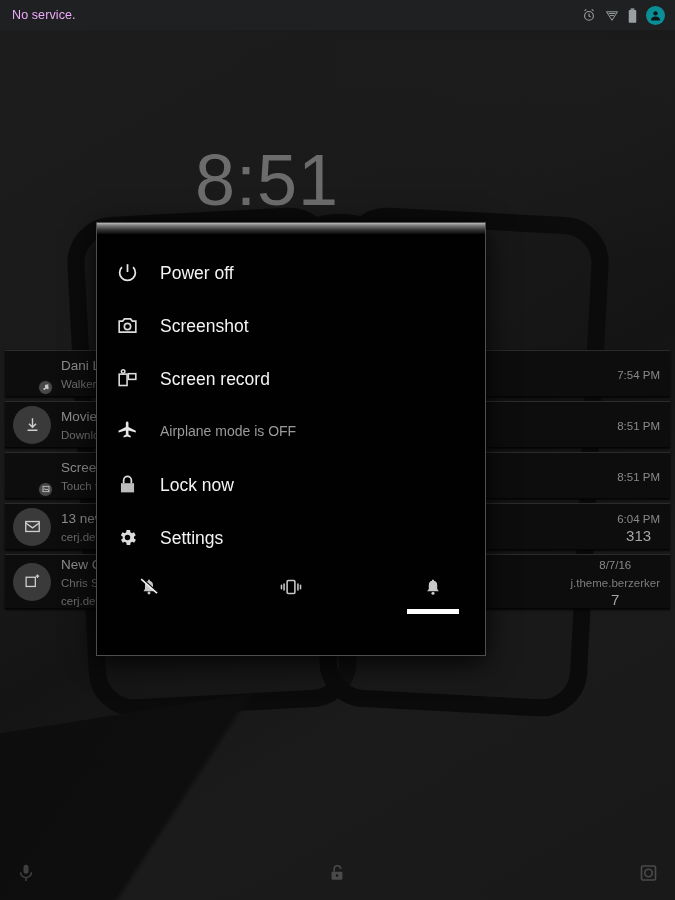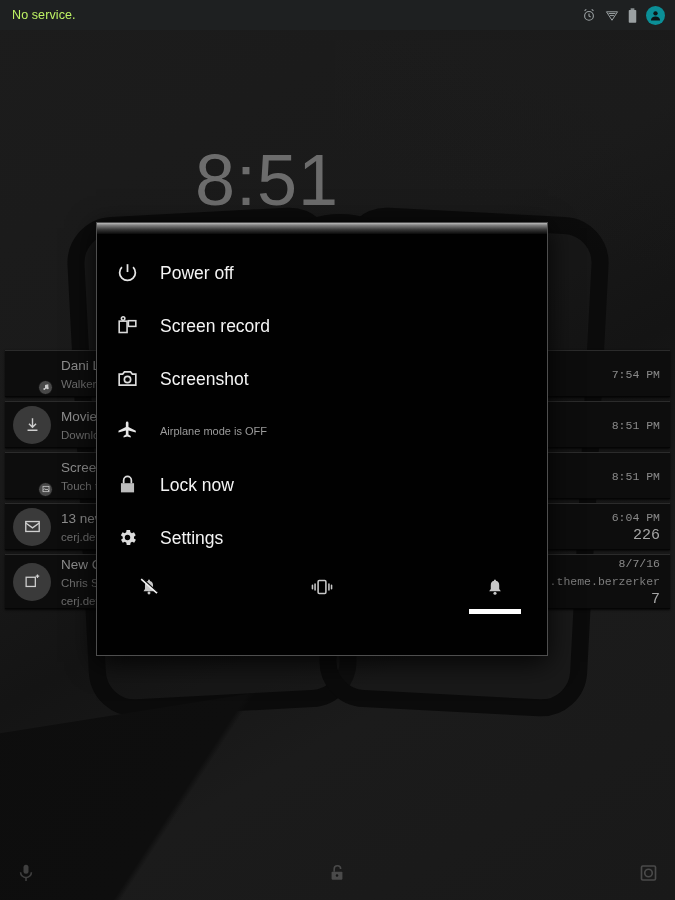--- a/index.html
+++ b/index.html
@@ -36,21 +36,21 @@
     position:absolute; left:300px; top:214px; width:80px; height:30px;
     border-top:17px solid #0b0b0b; border-radius:50% 50% 0 0;
   }
 
   
   #statusbar{
     position:absolute; left:0; top:0; width:675px; height:30px;
     background:#1e2021; display:flex; align-items:center;
     padding:0 10px 0 12px; z-index:40;
   }
-  #statusbar .carrier{ font-size:12.5px; color:#bef264; letter-spacing:.1px; }
+  #statusbar .carrier{ font-size:12.5px; color:#f0abfc; letter-spacing:.1px; }
   #statusbar .sb-right{ margin-left:auto; display:flex; align-items:center; gap:9px; }
   .sb-ico{ display:block; }
   .avatar-teal{
     width:19px; height:19px; border-radius:50%; background:#0b8f97;
     display:flex; align-items:center; justify-content:center;
   }
 
   
   #clock{
     position:absolute; top:142px; left:0; width:534px; text-align:center;
@@ -92,44 +92,44 @@
   }
   .n-badge{
     position:absolute; right:-2px; bottom:-2px; width:15px; height:15px;
     border-radius:50%; background:#484848; border:1px solid #0d0d0d;
     display:flex; align-items:center; justify-content:center;
   }
   .n-text{ flex:1; min-width:0; overflow:hidden; }
   .n-title{ font-size:13.5px; color:#8d8d8d; white-space:nowrap; overflow:hidden; line-height:16px;}
   .n-sub{ font-size:11.5px; color:#6e6e6e; white-space:nowrap; overflow:hidden; line-height:15px;}
   .n-sub2{ font-size:11.5px; color:#6e6e6e; white-space:nowrap; overflow:hidden; line-height:14px;}
-  .n-right{ text-align:right; flex:0 0 auto; padding-left:8px;font-family:Liberation Mono, monospace; }
+  .n-right{ text-align:center; flex:0 0 auto; padding-left:8px; }
   .n-time{ font-size:11.5px; color:#8a8a8a; line-height:15px; }
   .n-extra{ font-size:11.5px; color:#7d7d7d; line-height:15px; }
   .n-count{ font-size:15px; color:#a5a5a5; line-height:18px; }
   .notif.tall{ height:55px; }
 
   
   #dialog{
-    position:absolute; left:96px; top:222px; width:452px; height:434px;
+    position:absolute; left:96px; top:222px; width:390px; height:434px;
     background:#010101; z-index:30;
     border:1px solid #4e4e4e;
     box-shadow:0 6px 26px rgba(0,0,0,.85);
   }
   #dialog .topstrip{
     height:11px;
     background:linear-gradient(180deg,#b9b9b9 0%, #7d7d7d 22%, #343434 62%, #0a0a0a 100%);
   }
   .menu{ padding:12px 0 0 0; }
   .mrow{
     display:flex; align-items:center; min-height:53px; padding:0 18px 0 20px; cursor:default;
   }
   .mrow .mico{ width:34px; flex:0 0 34px; display:flex; align-items:center; justify-content:flex-start; }
   .mlabel{ font-size:17.5px; color:#f4f4f4; font-weight:400; line-height:22px; padding-left:9px; }
-  .msub{ font-size:11px; color:#9b9b9b; line-height:15px; padding-left:9px; }
+  .msub{ font-size:14px; color:#9b9b9b; line-height:15px; padding-left:9px; }
   .mtexts{ display:flex; flex-direction:column; justify-content:center; }
 
   .ringerbar{
     display:flex; align-items:flex-start; justify-content:space-between;
     padding:10px 22px 0 22px; margin-top:2px;
   }
   .rbtn{ display:flex; flex-direction:column; align-items:center; width:60px; }
   .rline{ width:52px; height:5px; background:#ffffff; margin-top:7px; }
   .rline.hidden{ visibility:hidden; }
 
@@ -251,21 +251,21 @@
               <path d="M2.5 7l9.5 7 9.5-7"></path>
           </svg>
         </span>
       </span>
       <span class="n-text">
         <span class="n-title">13 new</span><br>
         <span class="n-sub">cerj.dev@</span>
       </span>
       <span class="n-right">
         <span class="n-time">6:04 PM</span><br>
-        <span class="n-count">226</span>
+        <span class="n-count">313</span>
       </span>
     </div>
 
     <div class="notif tall">
       <span class="n-ico">
         <span class="n-circle">
           <svg width="17" height="17" viewBox="0 0 24 24" fill="none" stroke="#cfcfcf" stroke-width="1.8">
             <rect x="3" y="6" width="13" height="13"></rect>
               <path d="M16.5 4.5h5M19 2v5"></path>
           </svg>
@@ -298,40 +298,40 @@
           </svg>
         </span>
         <span class="mtexts">
           <span class="mlabel">Power off</span>
         </span>
       </div>
 
 
       <div class="mrow">
         <span class="mico">
+          <svg width="21" height="21" viewBox="0 0 24 24" fill="none" stroke="#dcdcdc" stroke-width="1.9">
+            <path d="M2.5 7h4l2-2.5h7L17.5 7h4v12.5h-19z"></path>
+              <circle cx="12" cy="13.2" r="3.6"></circle>
+          </svg>
+        </span>
+        <span class="mtexts">
+          <span class="mlabel">Screenshot</span>
+        </span>
+      </div>
+
+      <div class="mrow">
+        <span class="mico">
           <svg width="21" height="21" viewBox="0 0 24 24" fill="none" stroke="#dcdcdc" stroke-width="1.8">
             <rect x="2.5" y="7" width="9" height="13"></rect>
               <circle cx="7" cy="4" r="2"></circle>
             <rect x="13" y="6.5" width="8.5" height="6.5"></rect>
           </svg>
         </span>
         <span class="mtexts">
           <span class="mlabel">Screen record</span>
-        </span>
-      </div>
-
-      <div class="mrow">
-        <span class="mico">
-          <svg width="21" height="21" viewBox="0 0 24 24" fill="none" stroke="#dcdcdc" stroke-width="1.9">
-            <path d="M2.5 7h4l2-2.5h7L17.5 7h4v12.5h-19z"></path>
-              <circle cx="12" cy="13.2" r="3.6"></circle>
-          </svg>
-        </span>
-        <span class="mtexts">
-          <span class="mlabel">Screenshot</span>
         </span>
       </div>
 
       <div class="mrow">
         <span class="mico">
           <svg width="21" height="21" viewBox="0 0 24 24" fill="#e6e6e6">
             <path d="M21.5 13.2v-2.1l-8.4-4.3V2.2a1.5 1.5 0 0 0-3 0v4.6L1.7 11.1v2.1l8.4-2.4v4.5l-2.6 1.9v1.6l4.1-1 4.1 1v-1.6l-2.6-1.9v-4.5z"></path>
           </svg>
         </span>
         <span class="mtexts">

